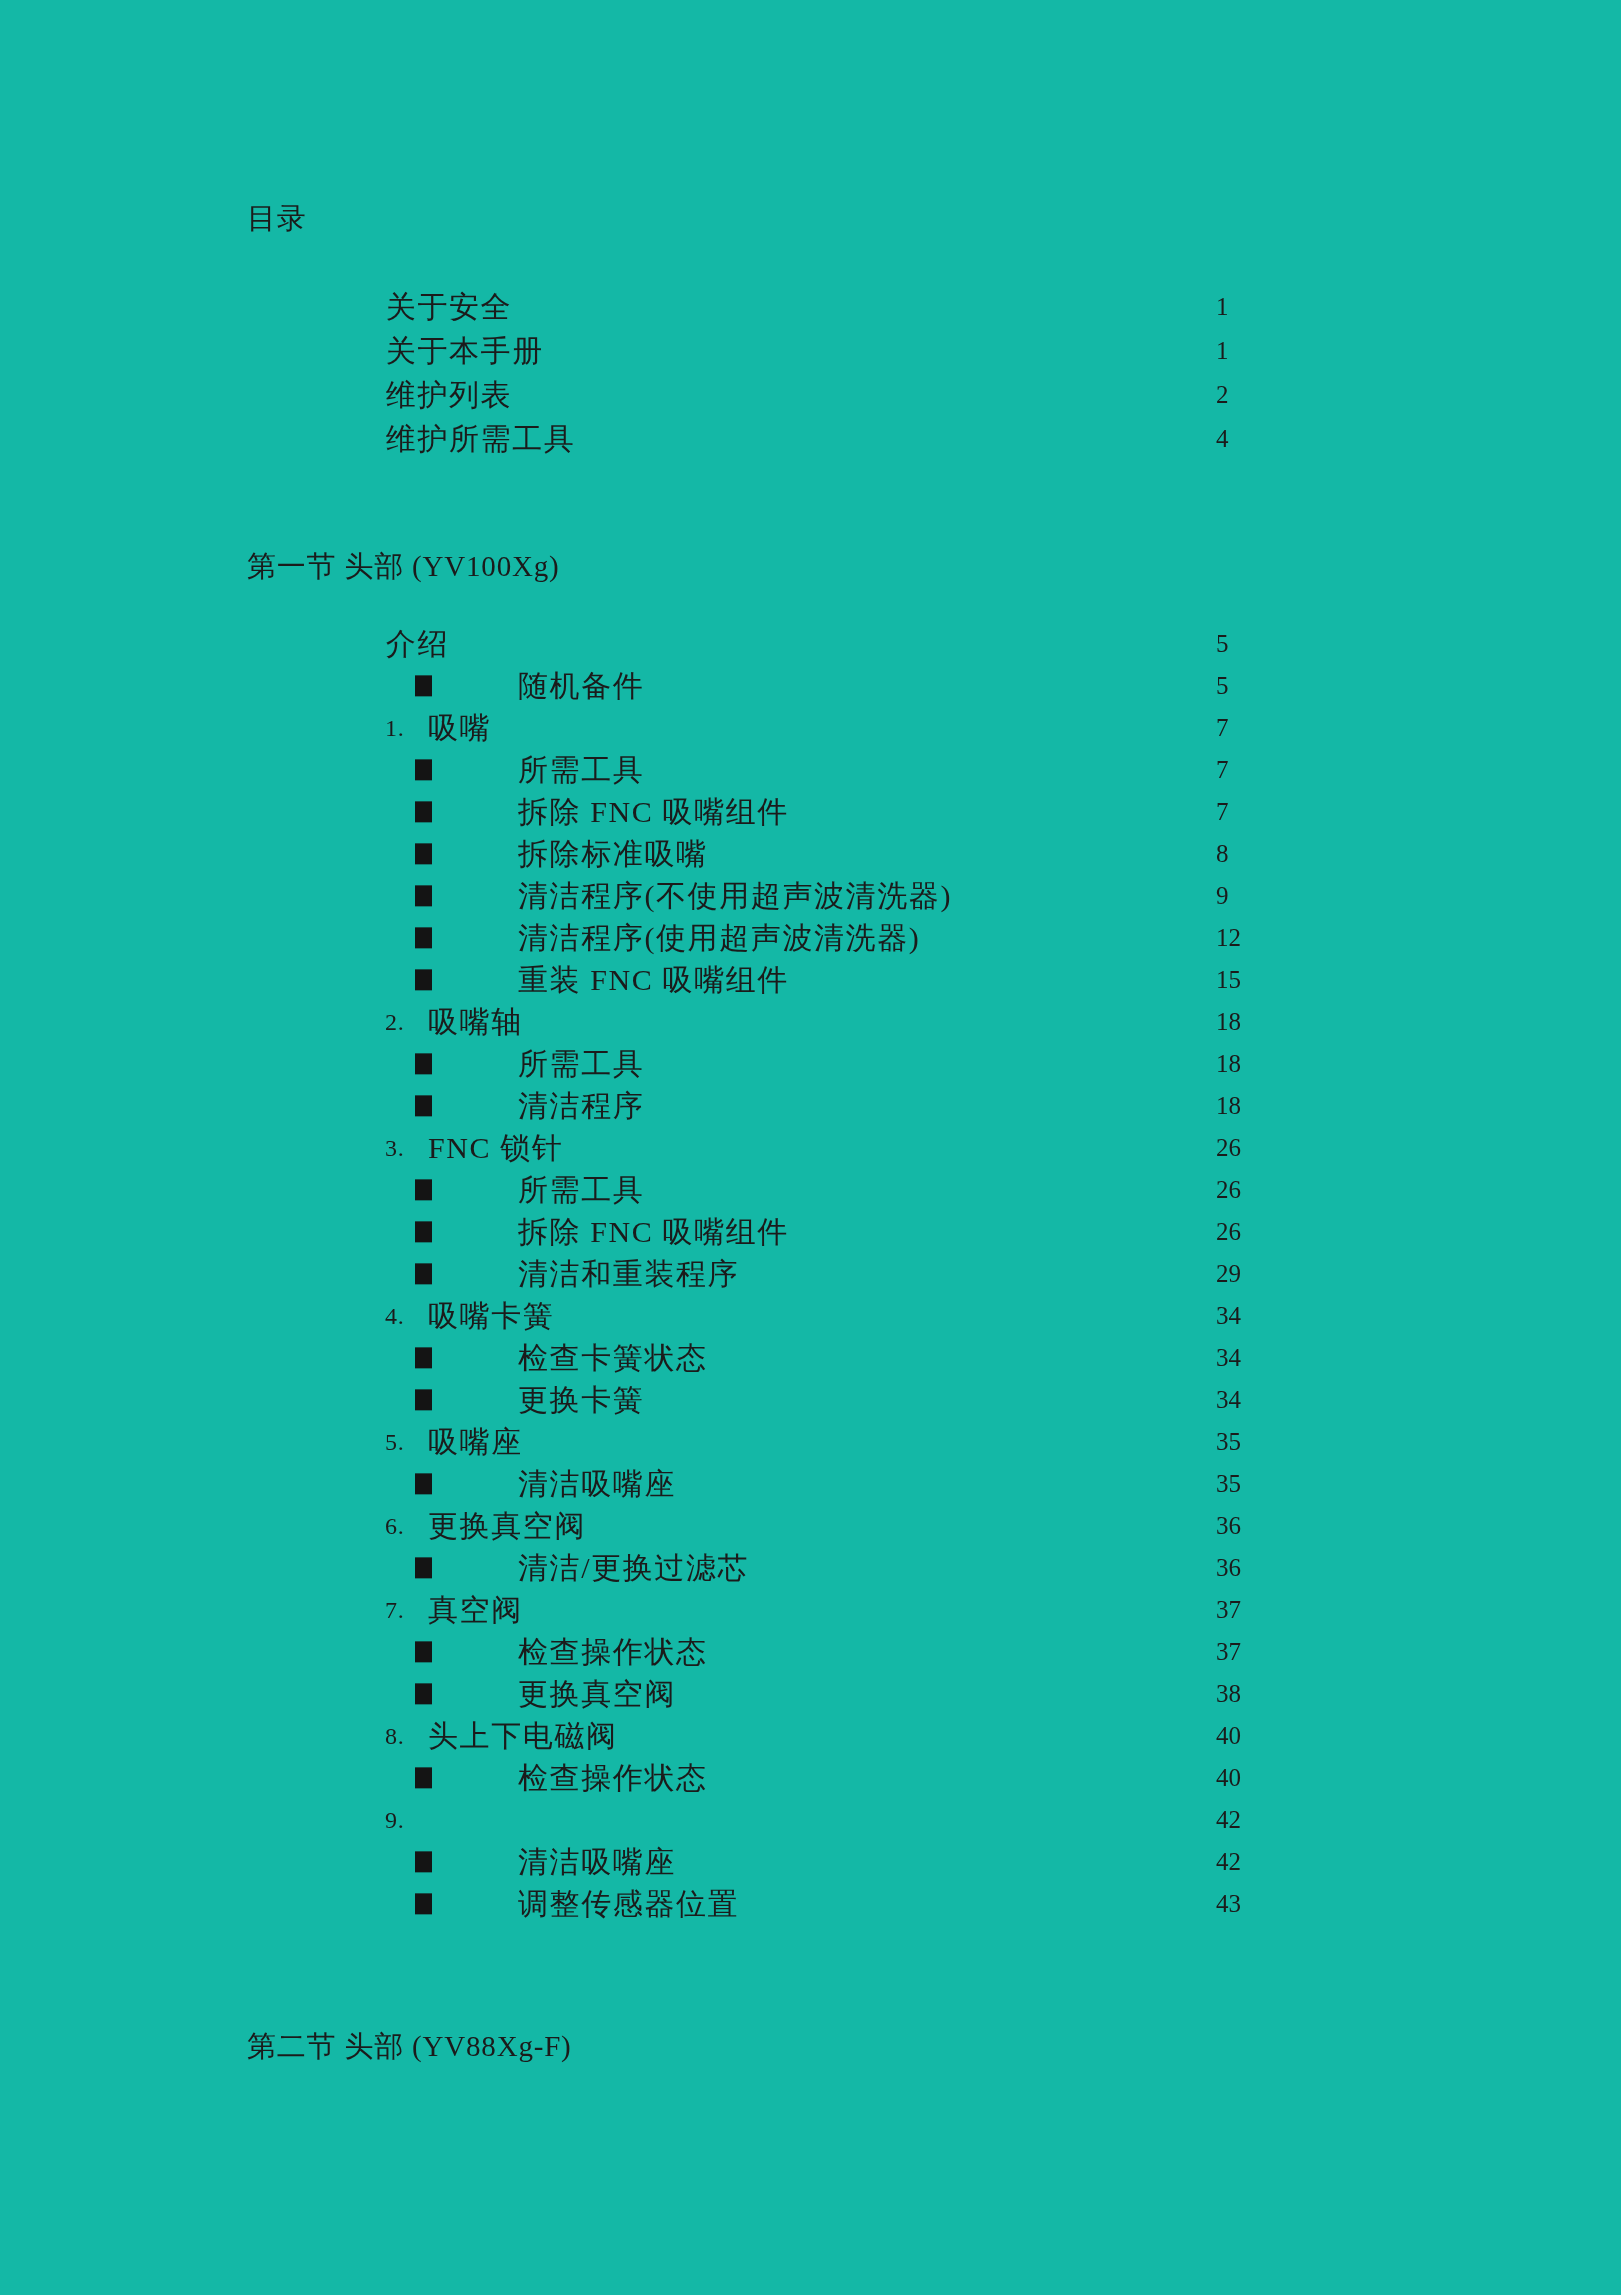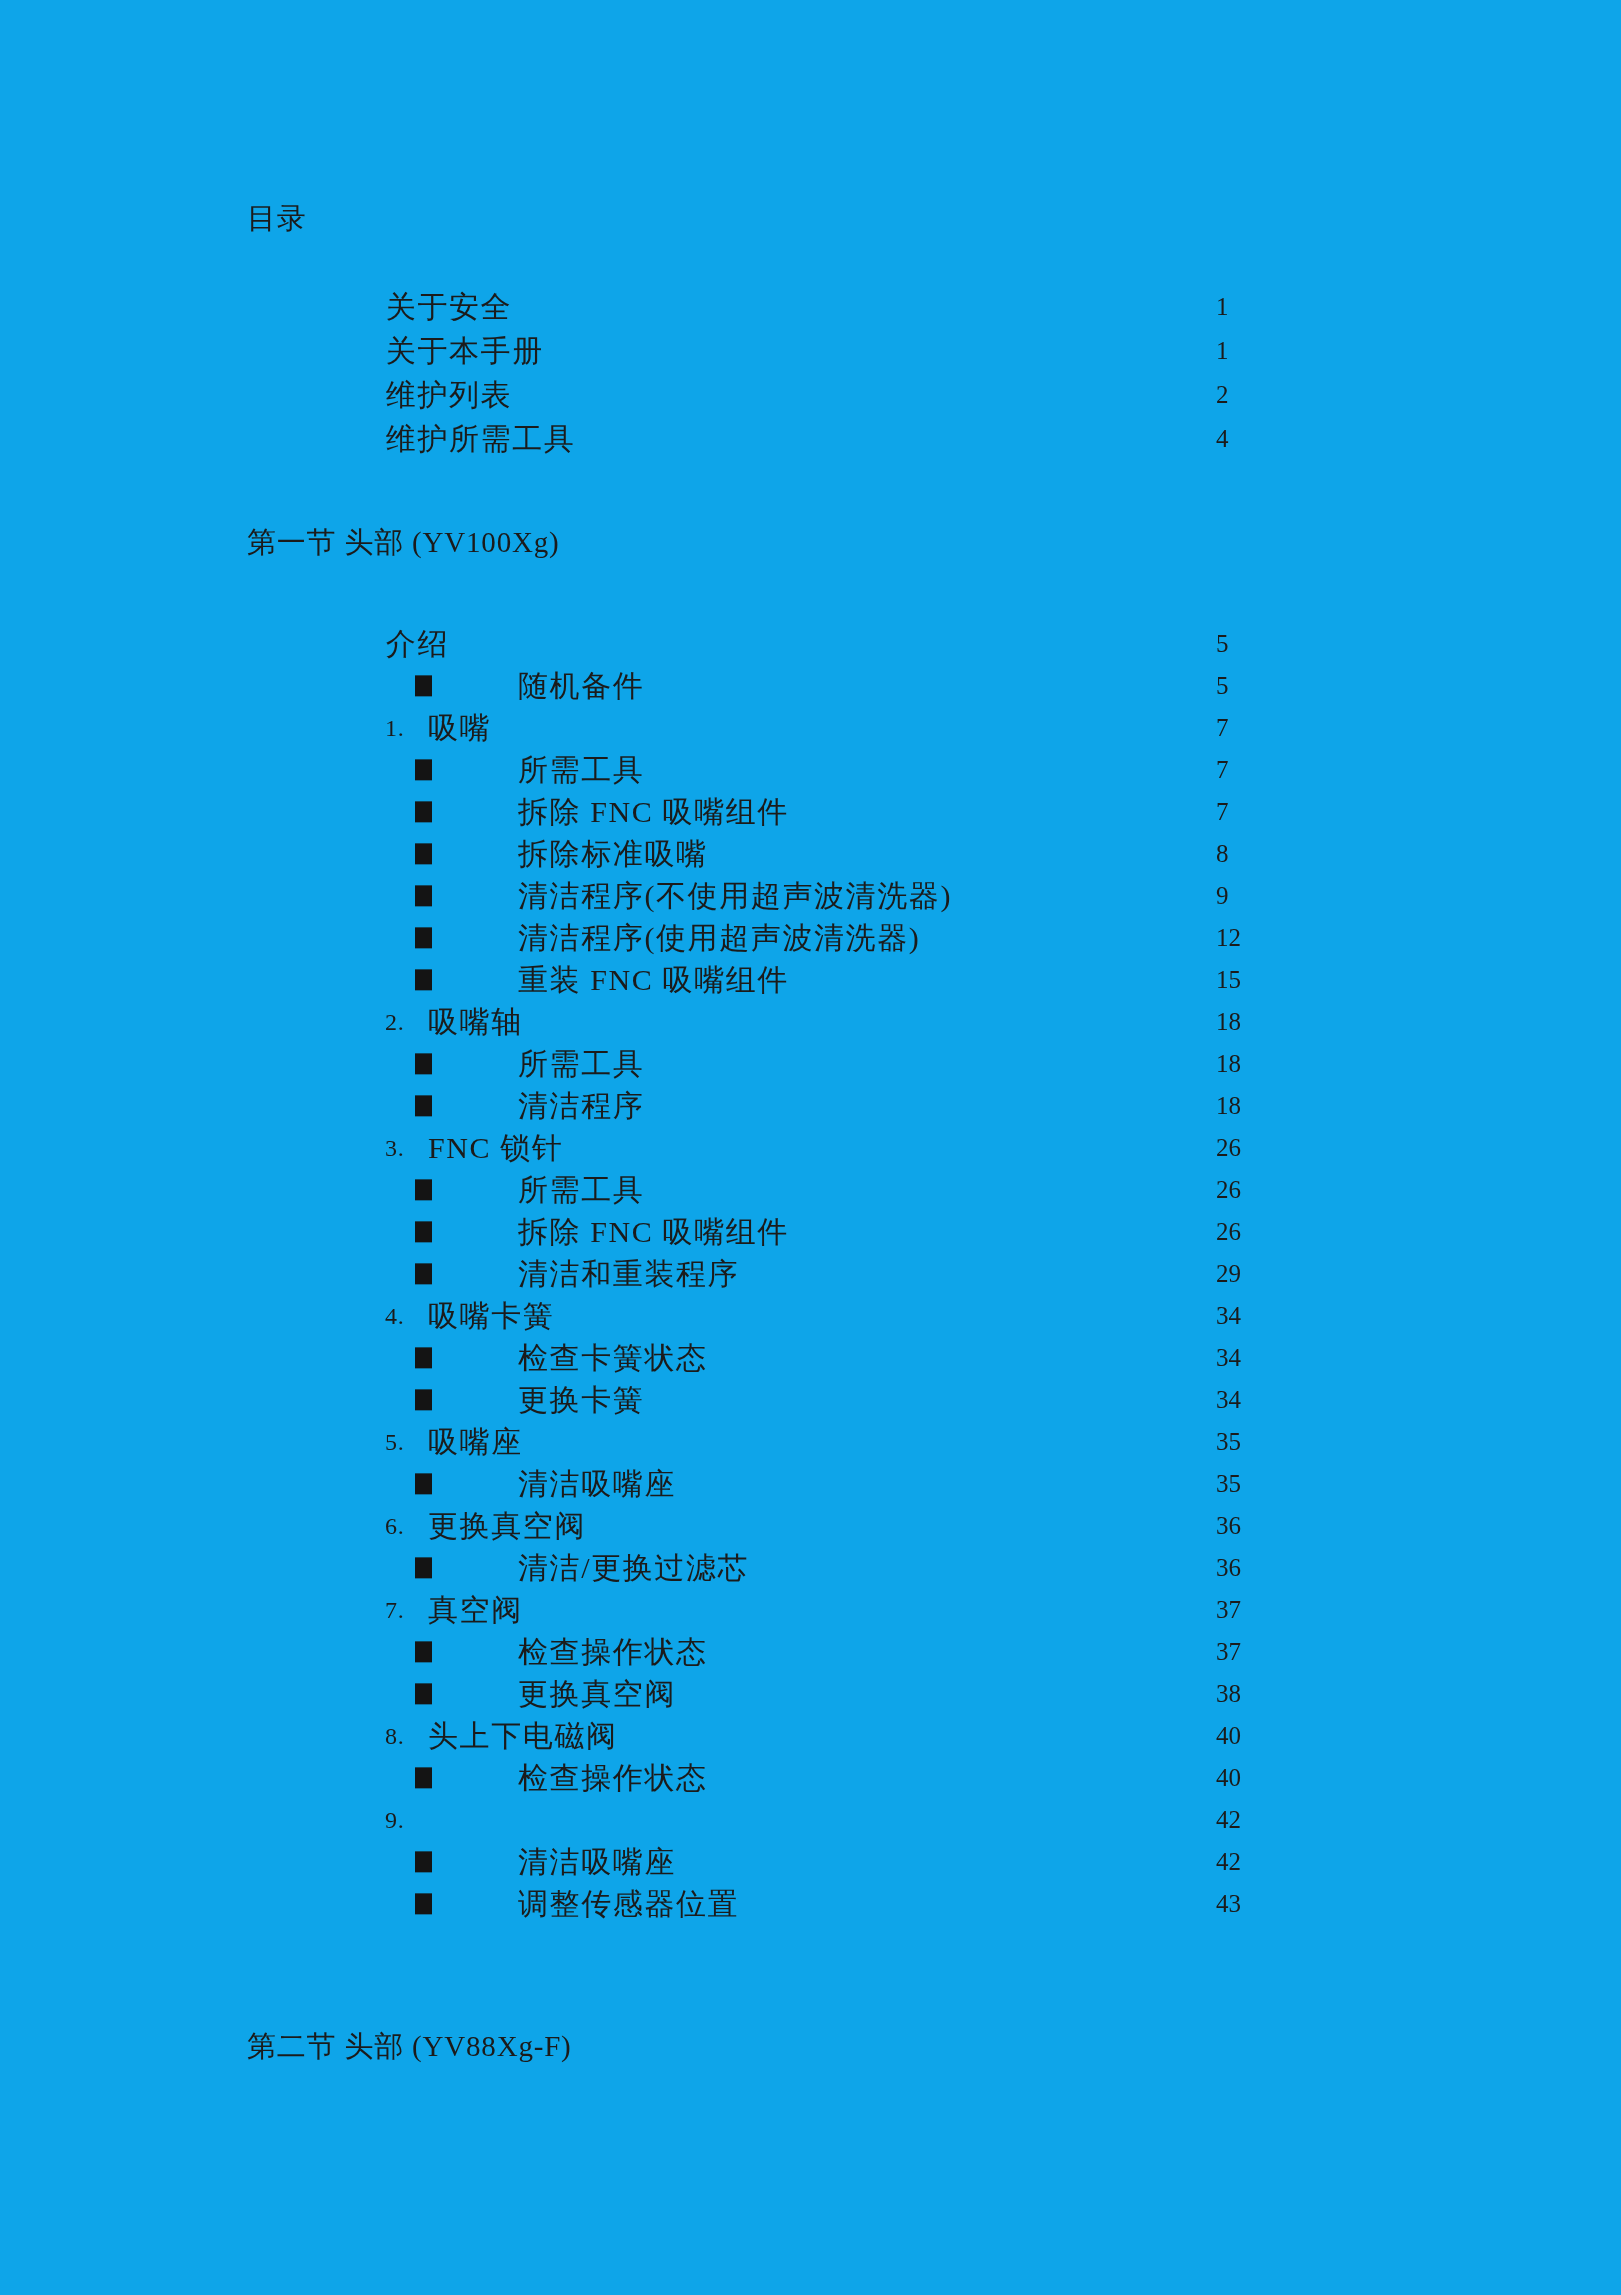--- a/index.html
+++ b/index.html
@@ -11,33 +11,33 @@
     width: 1622px;
     height: 2295px;
     position: relative;
     font-family: "Liberation Serif", "DejaVu Serif", serif;
     color: #1b1b1b;
     overflow: hidden;
   }
   .page {
     position: absolute;
     inset: 0;
-    background: #0ea5e9;
+    background: #14b8a6;
   }
   .heading {
     position: absolute;
     left: 247px;
     font-size: 29px;
     line-height: 35px;
     letter-spacing: 0.8px;
     white-space: nowrap;
     color: #1b1b1b;
   }
   #toc-title        { top: 201px; }
-  #section1-heading { top: 525px; }
+  #section1-heading { top: 549px; }
   #section2-heading { top: 2029px; }
 
   .toc-list {
     position: absolute;
     left: 385px;
     width: 912px;
   }
   #front-matter-list { top: 285px; }
   #section1-list     { top: 623px; }
 

